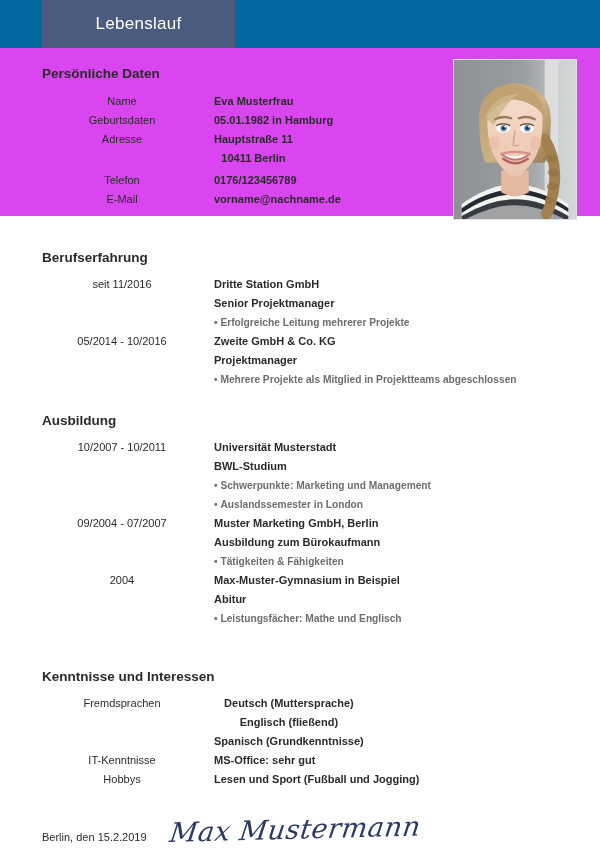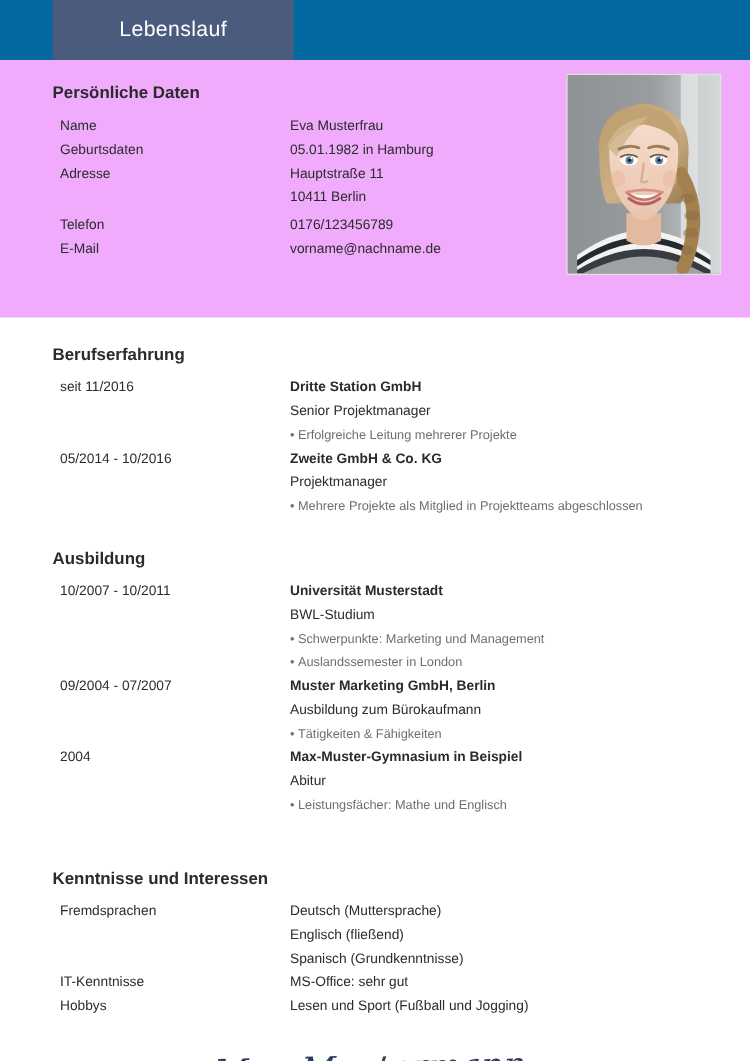--- a/index.html
+++ b/index.html
@@ -33,22 +33,22 @@
   }
   .title-badge span {
     color: #ffffff;
     font-size: 17px;
     letter-spacing: .3px;
   }
 
   
   .grey-band {
     position: relative;
-    background: #f0abfc;
-    height: 206px;
+    background: #d946ef;
+    height: 168px;
     padding: 18px 0 0 0;
   }
 
   
   .photo {
     position: absolute;
     left: 453px;
     top: 11px;
     width: 124px;
     height: 161px;
@@ -64,40 +64,42 @@
   .section-title {
     font-size: 13.5px;
     font-weight: bold;
     color: #2b2b2b;
     margin: 0 0 10px 42px;
   }
   .grey-band .section-title { margin-bottom: 11px; }
 
   .row {
     display: flex;
-    padding-left: 48px;
+    padding-left: 30px;
     line-height: 19px;
+    text-align: center;
   }
   .row .label {
     width: 184px;
     flex: 0 0 184px;
     font-size: 11px;
     color: #2b2b2b;
   }
   .row .value {
     font-size: 11px;
     color: #2b2b2b;
+    font-weight: bold;
   }
   .row .value.bold { font-weight: bold; }
   .row .value.bullet { color: #6e6e6e; font-size: 10.2px; }
   .row .value .vline { display: block; }
 
   .blockgap { height: 3px; }
 
-  #experience { margin-top: 22px; }
+  #experience { margin-top: 34px; }
   #education  { margin-top: 24px; }
   #skills     { margin-top: 41px; }
 
   
   .sign-wrap {
     margin-top: 28px;
     padding-left: 42px;
     display: flex;
     align-items: flex-start;
   }

